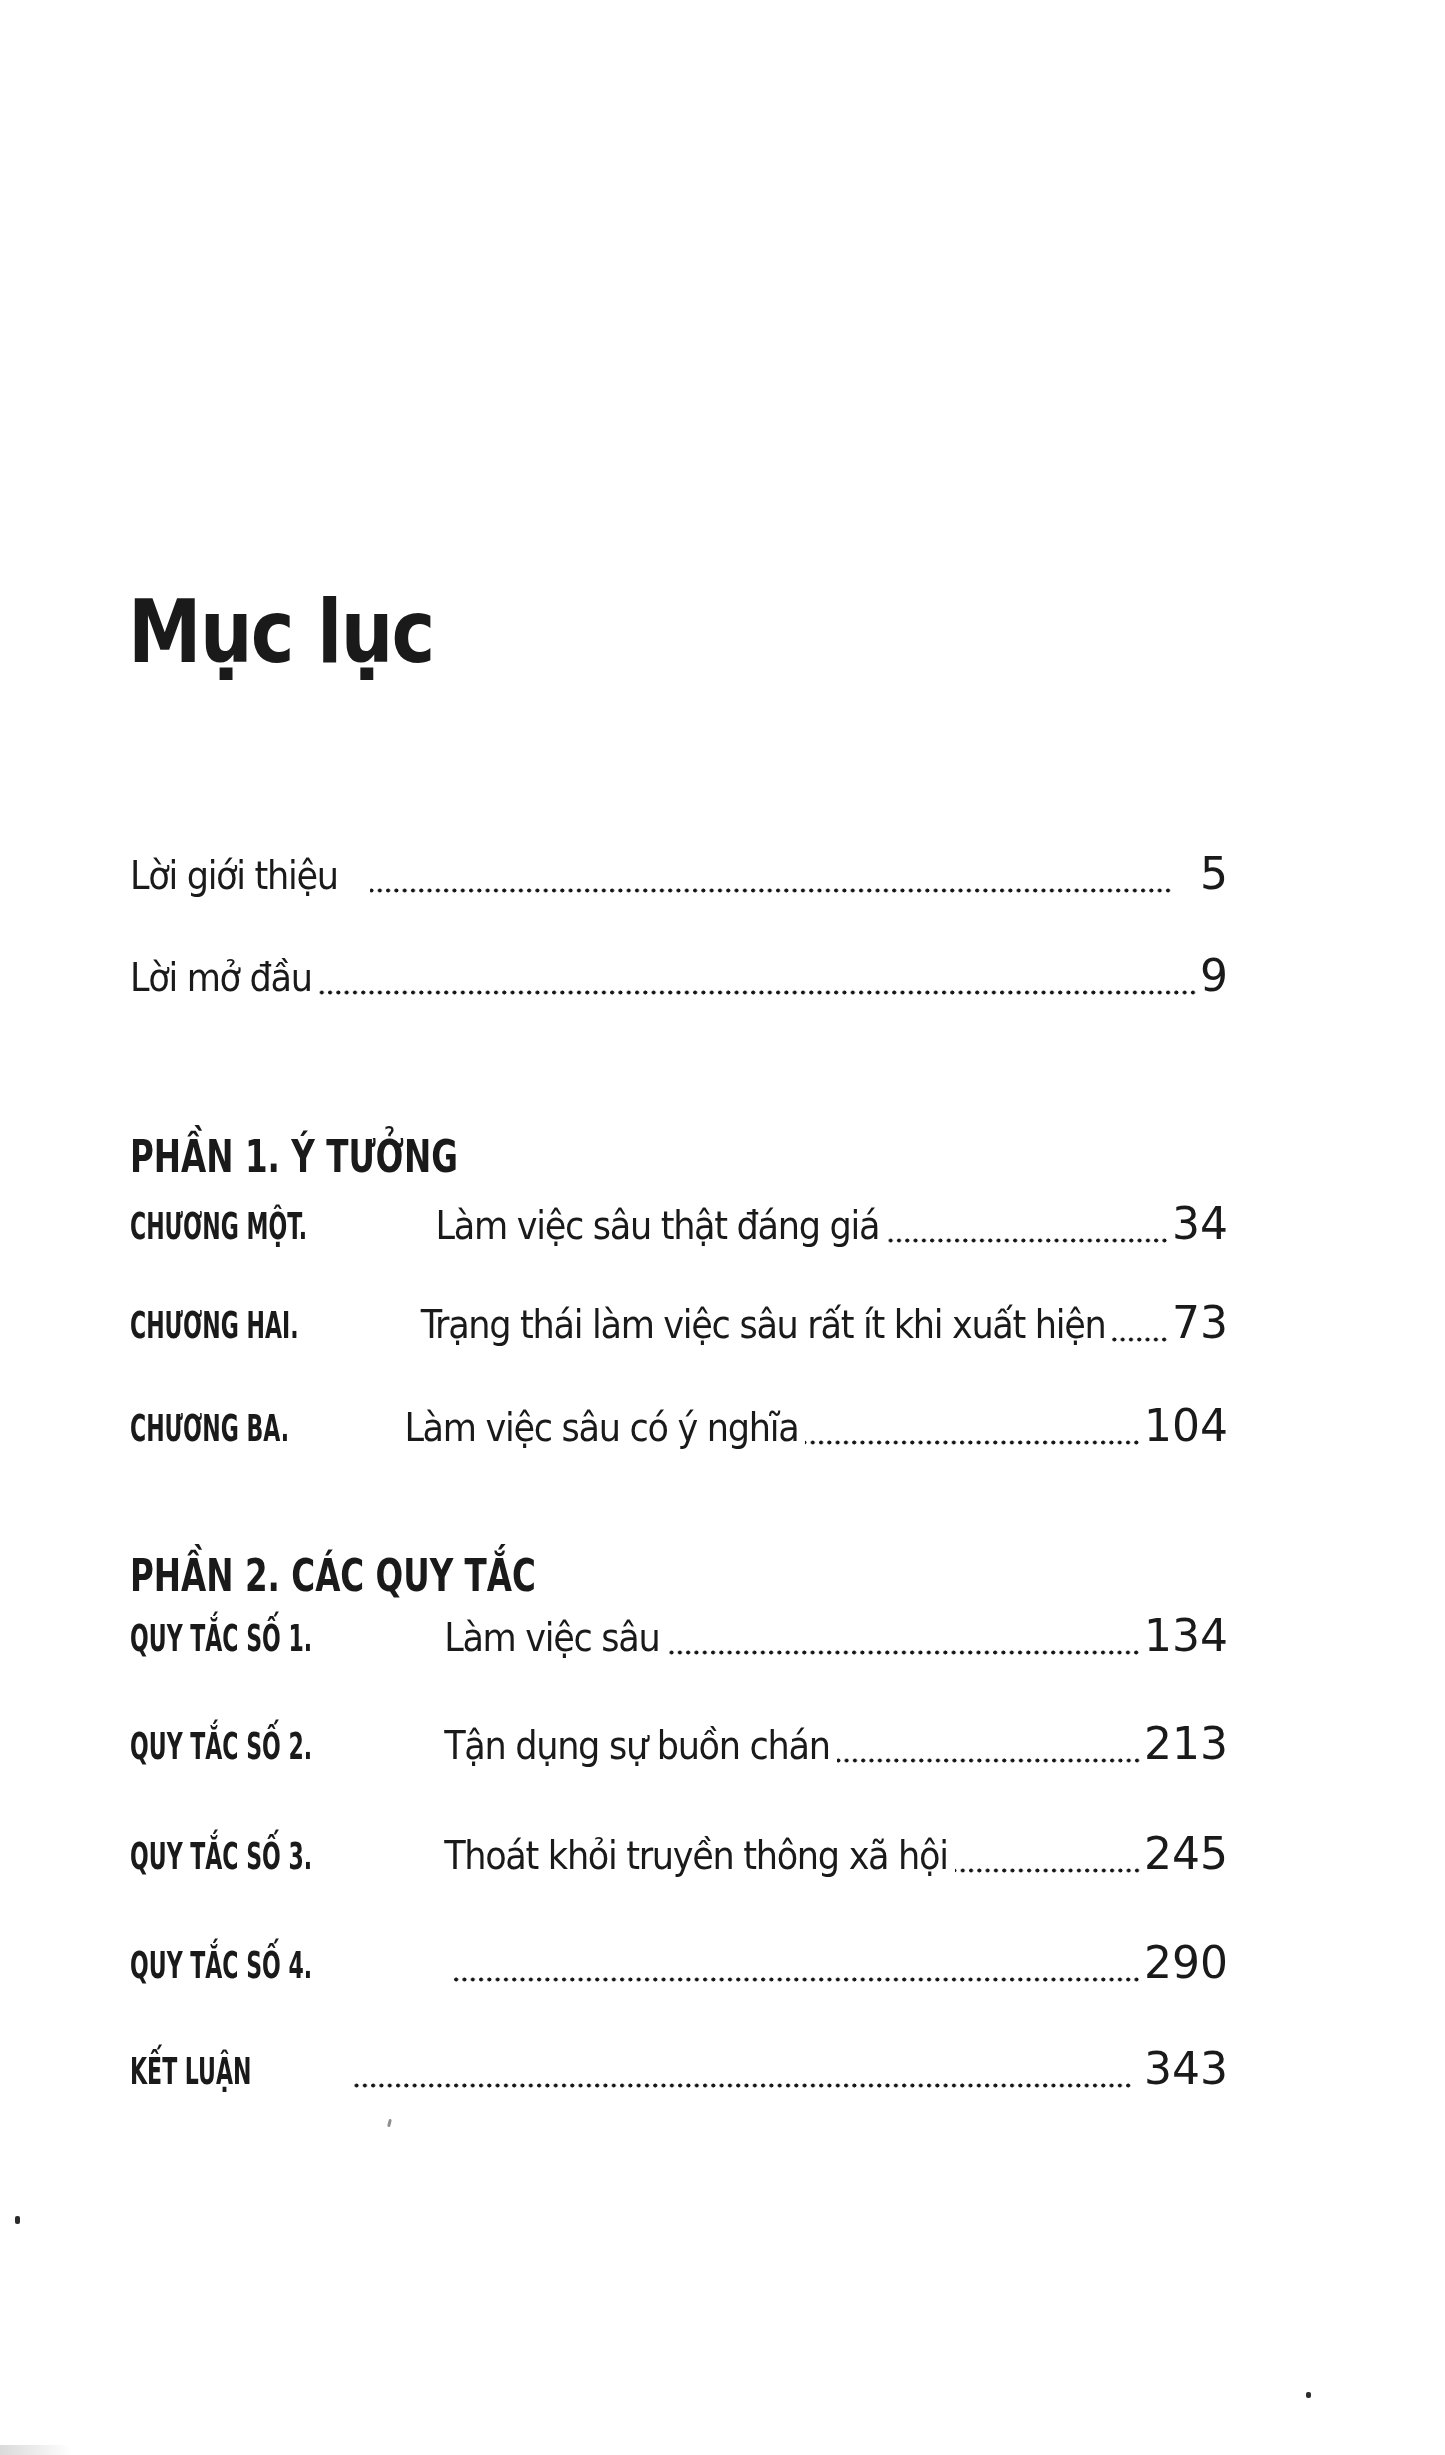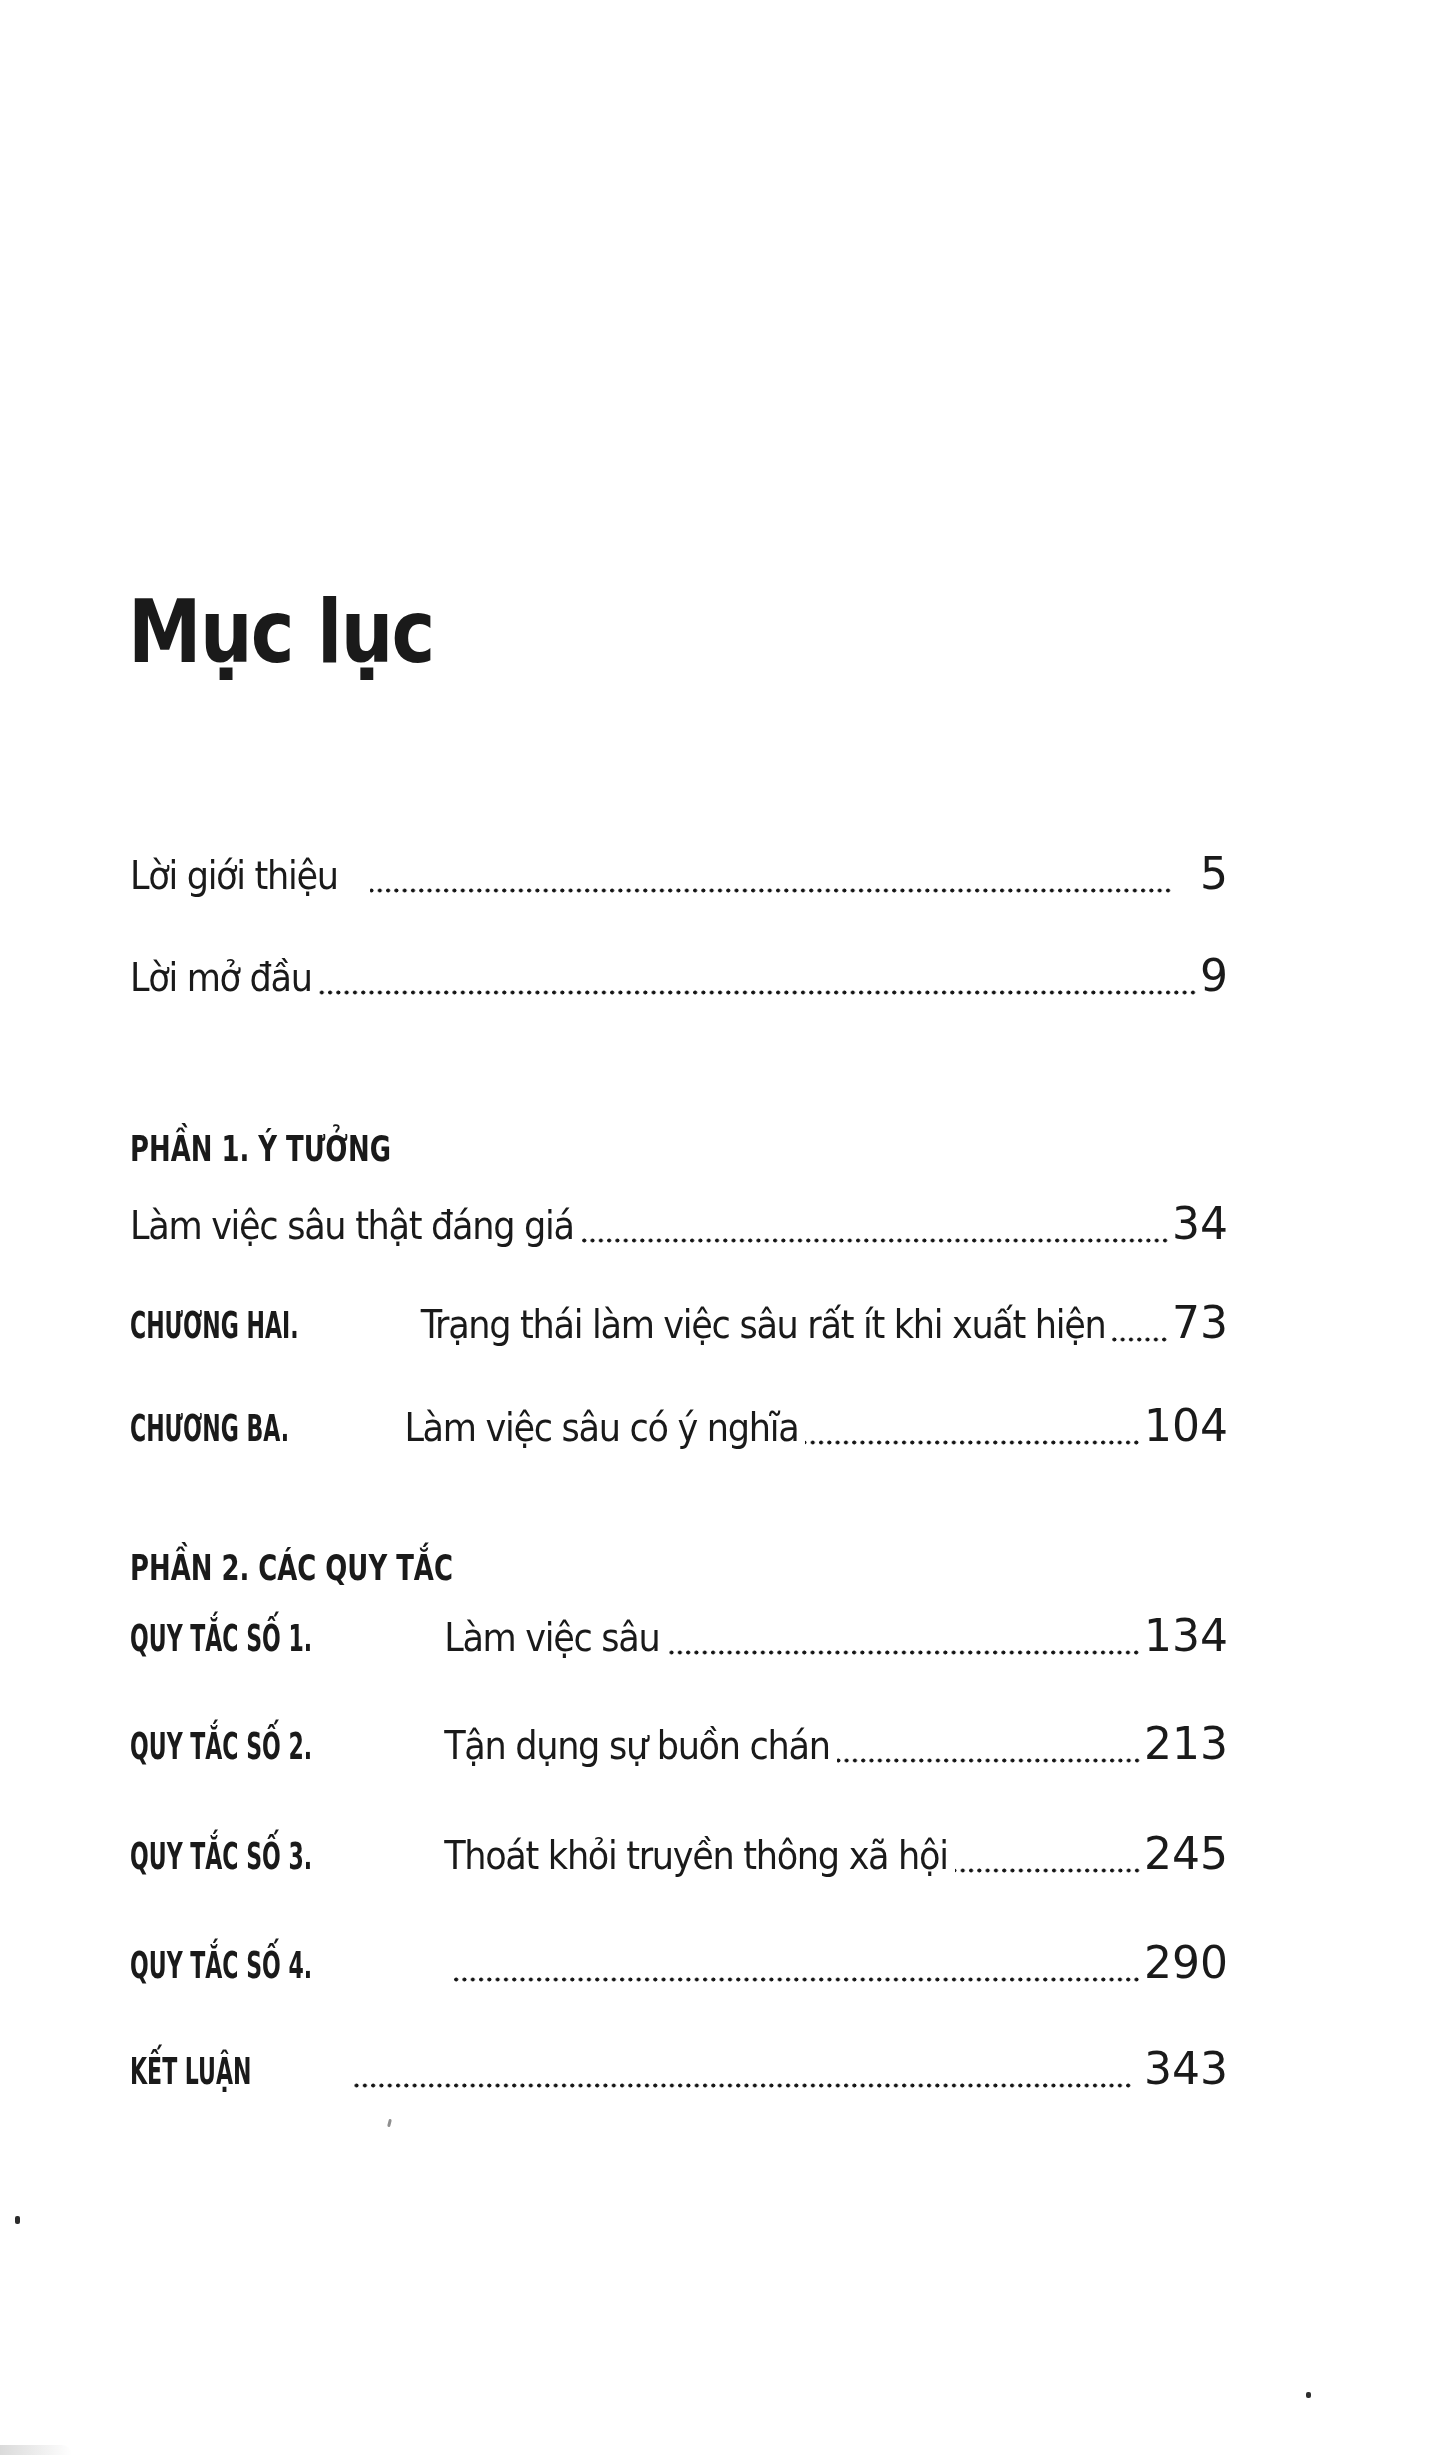--- a/index.html
+++ b/index.html
@@ -17,21 +17,21 @@
     font-size:88px;font-weight:bold;line-height:100px;
     white-space:nowrap;
   }
   .squeeze-title{
     display:inline-block;transform:scaleX(0.84);transform-origin:0 50%;
     letter-spacing:-2px;white-space:nowrap;
   }
   
   .section-heading{
     position:absolute;left:130px;
-    font-size:35px;font-weight:bold;line-height:56px;white-space:nowrap;
+    font-size:44px;font-weight:bold;line-height:56px;white-space:nowrap;
   }
   .squeeze-heading{
     display:inline-block;transform:scaleX(0.74);transform-origin:0 50%;
     white-space:nowrap;letter-spacing:0;
   }
   #heading-part1{top:1092px;}
   #heading-part2{top:1511px;}
   
   .row{
     position:absolute;left:130px;right:217px;
@@ -91,20 +91,21 @@
 
     <div class="row" id="row-front-2">
       <span class="entry-title">Lời mở đầu</span>
       <span class="leader"></span>
       <span class="num">9</span>
     </div>
 
     <h2 class="section-heading" id="heading-part1"><span class="squeeze-heading">PHẦN 1. Ý TƯỞNG</span></h2>
 
     <div class="row" id="row-ch-1">
+      <span class="label"><span class="squeeze-label">CHƯƠNG MỘT.</span></span>
       <span class="entry-title">Làm việc sâu thật đáng giá</span>
       <span class="leader"></span>
       <span class="num">34</span>
     </div>
 
     <div class="row" id="row-ch-2">
       <span class="label"><span class="squeeze-label">CHƯƠNG HAI.</span></span>
       <span class="entry-title">Trạng thái làm việc sâu rất ít khi xuất hiện</span>
       <span class="leader"></span>
       <span class="num">73</span>

